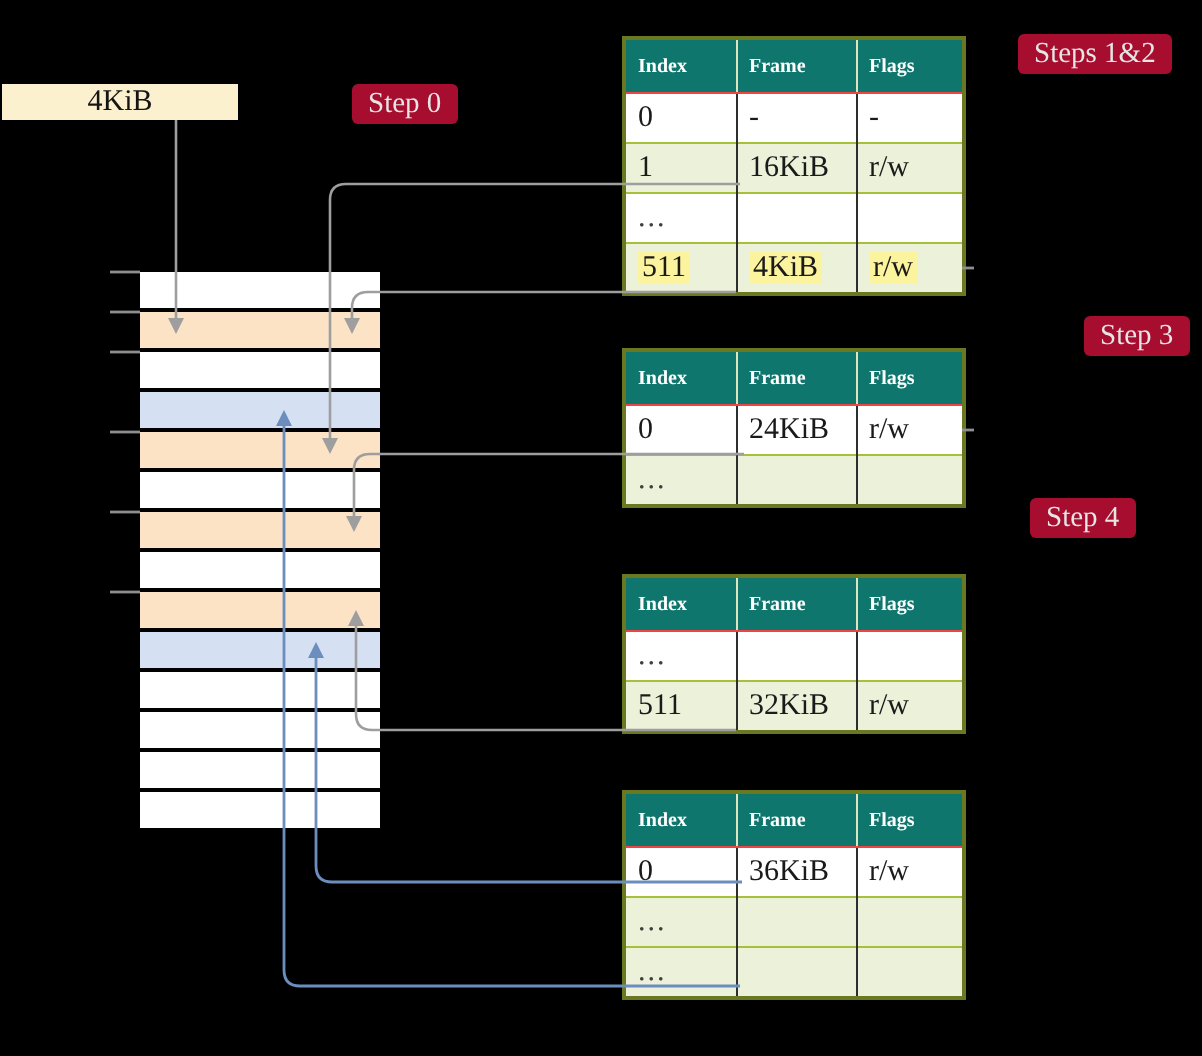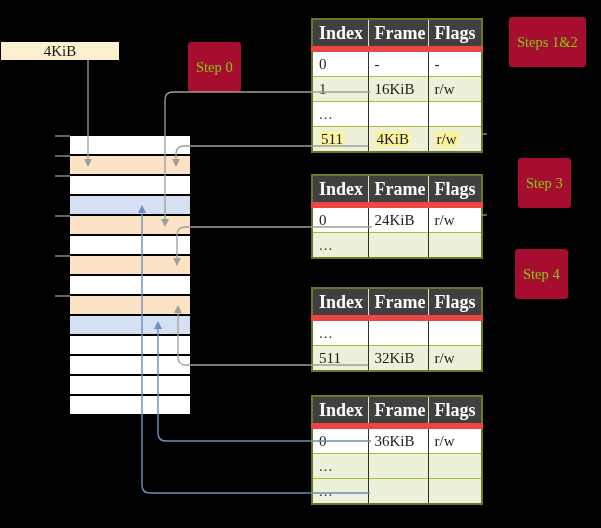--- a/index.html
+++ b/index.html
@@ -2,37 +2,37 @@
 <html><head>
 <meta charset="utf-8">
 <style>
   html,body{margin:0;padding:0;background:#000;}
   .canvas{position:relative;width:601px;height:528px;background:#000;overflow:hidden;
           font-family:"Liberation Serif","DejaVu Serif",serif;}
   
   .page-size{position:absolute;left:1px;top:42px;width:118px;height:18px;background:#fcf1cf;
              color:#151515;font-size:15px;line-height:18px;text-align:center;}
   
-  .badge{position:absolute;background:#a60d2e;color:#84cc16;font-size:14.5px;line-height:16px;
-         padding:17px 8px;border-radius:3px;white-space:nowrap;}
+  .badge{position:absolute;background:#a60d2e;color:#e5e5e5;font-size:14.5px;line-height:16px;
+         padding:2px 8px;border-radius:3px;white-space:nowrap;}
   #badge-steps12{left:509px;top:17px;}
-  #badge-step0{left:188px;top:42px;}
-  #badge-step3{left:518px;top:158px;}
+  #badge-step0{left:176px;top:42px;}
+  #badge-step3{left:542px;top:158px;}
   #badge-step4{left:515px;top:249px;}
   
   .stack{position:absolute;left:70px;top:136px;width:120px;}
   .frame-row{height:18px;margin-bottom:2px;}
   .c-white{background:#ffffff;}
   .c-peach{background:#fce3c6;}
   .c-blue{background:#d5e1f3;}
   
   .pt{position:absolute;left:311px;width:170px;border-collapse:collapse;table-layout:fixed;
       border:2px solid #6b7822;font-size:15px;color:#1a1a1a;}
-  .pt th{background:#404040;color:#ffffff;font-weight:bold;text-align:left;
-         padding:0 0 0 6px;height:26px;font-size:18px;border-bottom:6px solid #ef4444;}
+  .pt th{background:#0f766e;color:#ffffff;font-weight:bold;text-align:left;
+         padding:0 0 0 6px;height:26px;font-size:10px;border-bottom:1px solid #ef4444;}
   .pt th + th{border-left:1px solid #dce5bd;}
   .pt td{background:#ffffff;padding:0 0 0 6px;height:24px;}
   .pt td + td{border-left:1px solid #2e2e2e;}
   .pt tbody tr + tr td{border-top:1.5px solid #a5c13c;}
   .pt tr.g td{background:#ecf1da;}
   .pt .dots{color:#3f3f3f;letter-spacing:1px;}
   .hl{background:#fcf39f;padding:0 2px;}
   #t1{top:18px;} #t2{top:174px;} #t3{top:287px;} #t4{top:395px;}
   
   .overlay{position:absolute;left:0;top:0;width:601px;height:528px;pointer-events:none;}

